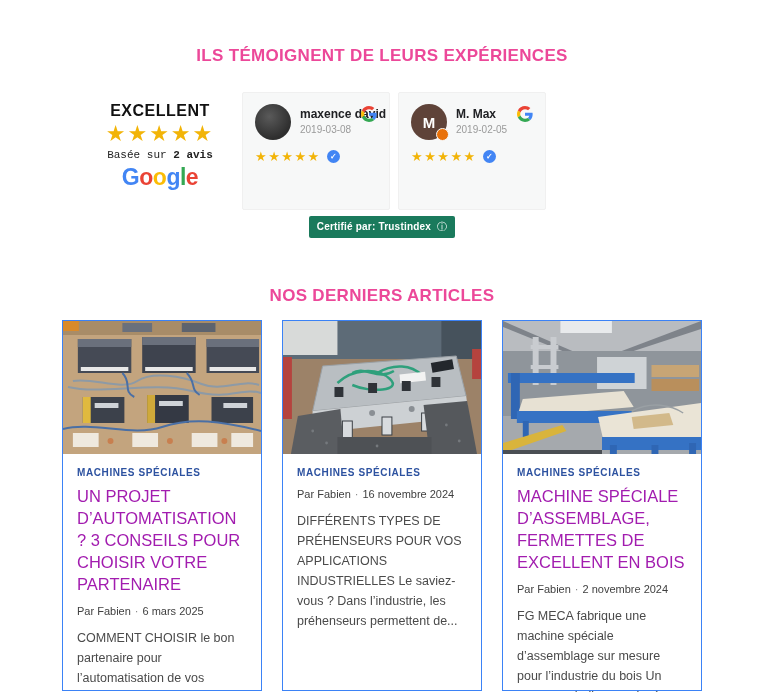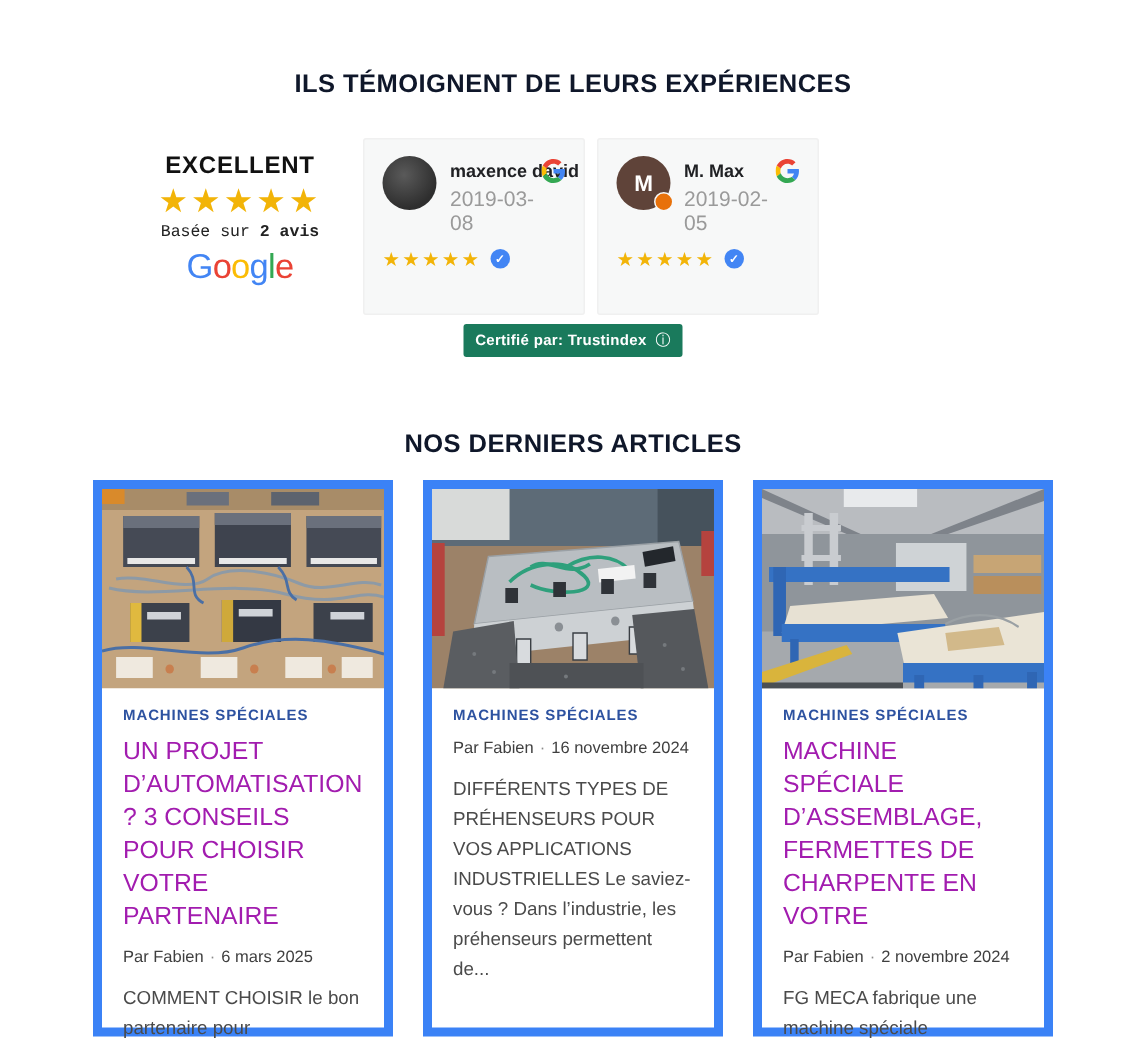--- a/index.html
+++ b/index.html
@@ -3,63 +3,63 @@
 <meta charset="utf-8">
 <style>
   html,body{margin:0;padding:0;}
   body{
     width:764px;height:692px;background:#ffffff;
     font-family:"Liberation Sans",sans-serif;color:#333;
     position:relative;overflow:hidden;
   }
   .page{padding-top:46px;}
   .section-heading{
-    text-align:center;color:#0f172a;font-size:17px;font-weight:bold;
+    text-align:center;color:#ec4899;font-size:17px;font-weight:bold;
     letter-spacing:0.3px;margin:0;
   }
   
   .reviews-widget{width:640px;margin:26px auto 0;}
   .widget-row{display:flex;align-items:flex-start;}
   .summary{width:140px;margin-left:28px;padding-top:10px;text-align:center;}
   .summary-label{font-size:16px;font-weight:800;color:#111;letter-spacing:0.5px;}
   .summary-stars{font-size:22px;color:#f2b408;letter-spacing:2px;line-height:1.1;margin-top:2px;}
   .summary-basis{font-size:11px;color:#222;margin-top:3px;font-family:Liberation Mono, monospace;}
   .summary-basis b{font-weight:bold;}
-  .google-wordmark{font-size:23px;font-weight:400;letter-spacing:-0.5px;margin-top:3px;}
+  .google-wordmark{font-size:23px;font-weight:700;letter-spacing:-0.5px;margin-top:3px;}
   .gl0,.gl3{color:#4285F4}.gl1,.gl5{color:#EA4335}.gl2{color:#FBBC05}.gl4{color:#34A853}
   .cards{display:flex;gap:8px;margin-left:12px;}
   .review-card{
     width:148px;height:118px;box-sizing:border-box;background:#f7f8f8;
     border:1px solid #f0f0f0;border-radius:2px;padding:11px 12px;cursor:pointer;
   }
   .rc-head{display:flex;align-items:flex-start;}
   .avatar{width:36px;height:36px;border-radius:50%;flex:0 0 36px;position:relative;}
   .avatar.photo{background:radial-gradient(circle at 40% 35%,#5a5a5a 0%,#2e2e2e 70%);}
   .avatar.initial{background:#5f4339;color:#fff;font-size:15px;font-weight:bold;
     display:flex;align-items:center;justify-content:center;}
   .avatar-badge{position:absolute;right:-2px;bottom:-1px;width:11px;height:11px;
     border-radius:50%;background:#e8710a;border:1px solid #f7f8f8;}
   .rc-id{margin-left:9px;flex:1;min-width:0;}
   .rc-name{font-size:12px;font-weight:bold;color:#202124;padding-top:3px;white-space:nowrap;}
-  .rc-date{font-size:14px;color:#9a9a9a;margin-top:3px;}
+  .rc-date{font-size:10px;color:#9a9a9a;margin-top:3px;}
   .g-icon{width:16px;height:16px;flex:0 0 16px;margin-top:2px;}
   .rc-stars{margin-top:9px;display:flex;align-items:center;}
   .rc-stars .stars{font-size:13px;color:#f2b408;letter-spacing:1.5px;}
   .verified{width:13px;height:13px;border-radius:50%;background:#4285F4;color:#fff;
     font-size:8px;line-height:13px;text-align:center;margin-left:6px;font-weight:bold;}
   .badge-row{display:flex;justify-content:center;margin-top:6px;}
   .trust-badge{background:#1a7a5c;color:#fff;font-size:10px;font-weight:bold;
     padding:4px 8px;border-radius:2px;letter-spacing:0.2px;cursor:pointer;}
   .trust-badge .info{font-weight:normal;margin-left:3px;}
   
   .articles-heading{margin-top:48px;}
   .articles-grid{width:640px;margin:14px auto 0;display:grid;
     grid-template-columns:repeat(3,200px);gap:20px;}
   .article-card{
-    background:#fff;border:6px solid #3b82f6;box-sizing:border-box;height:371px;
+    background:#fff;border:1px solid #3b82f6;box-sizing:border-box;height:371px;
     display:flex;flex-direction:column;
   }
   .article-image{width:100%;height:133px;display:block;flex:0 0 133px;cursor:pointer;}
   .article-body{padding:13px 14px 14px;display:flex;flex-direction:column;flex:1;min-height:0;}
   .article-category{font-size:10px;font-weight:bold;color:#2d52a0;letter-spacing:0.6px;cursor:pointer;}
   .article-title{font-size:16.5px;line-height:22px;font-weight:500;color:#a21caf;
     margin:7px 0 0;cursor:pointer;}
   .article-meta{font-size:11px;color:#3f3f3f;margin-top:10px;}
   .article-meta .dot{color:#8a8a8a;margin:0 4px;}
   .article-excerpt{font-size:12.5px;line-height:20px;color:#4a4a4a;margin-top:11px;}
@@ -294,21 +294,21 @@
             <rect x="188" y="122" width="7" height="11"></rect>
           </g>
         <polygon points="0,122 60,104 64,110 0,132" fill="#d9b43c"></polygon>
         <rect x="0" y="129" width="100" height="4" fill="#4a4f54"></rect>
         <g stroke="#9aa0a4" stroke-width="1.5" fill="none">
             <path d="M130 90 C 150 80, 170 84, 182 92"></path>
           </g>
       </svg>
       <div class="article-body">
         <div class="article-category">MACHINES SPÉCIALES</div>
-        <div class="article-title">MACHINE SPÉCIALE D’ASSEMBLAGE, FERMETTES DE CHARPENTE EN VOTRE</div>
+        <div class="article-title">MACHINE SPÉCIALE D’ASSEMBLAGE, FERMETTES DE EXCELLENT EN BOIS</div>
         <div class="article-meta">
           <span>Par Fabien</span><span class="dot">·</span><span>2 novembre 2024</span>
         </div>
         <div class="article-excerpt">FG MECA fabrique une machine spéciale d’assemblage sur mesure pour l’industrie du bois Un nouveau challenge relevé...</div>
 
       </div>
     </div>
 
   </div>
 </div>

